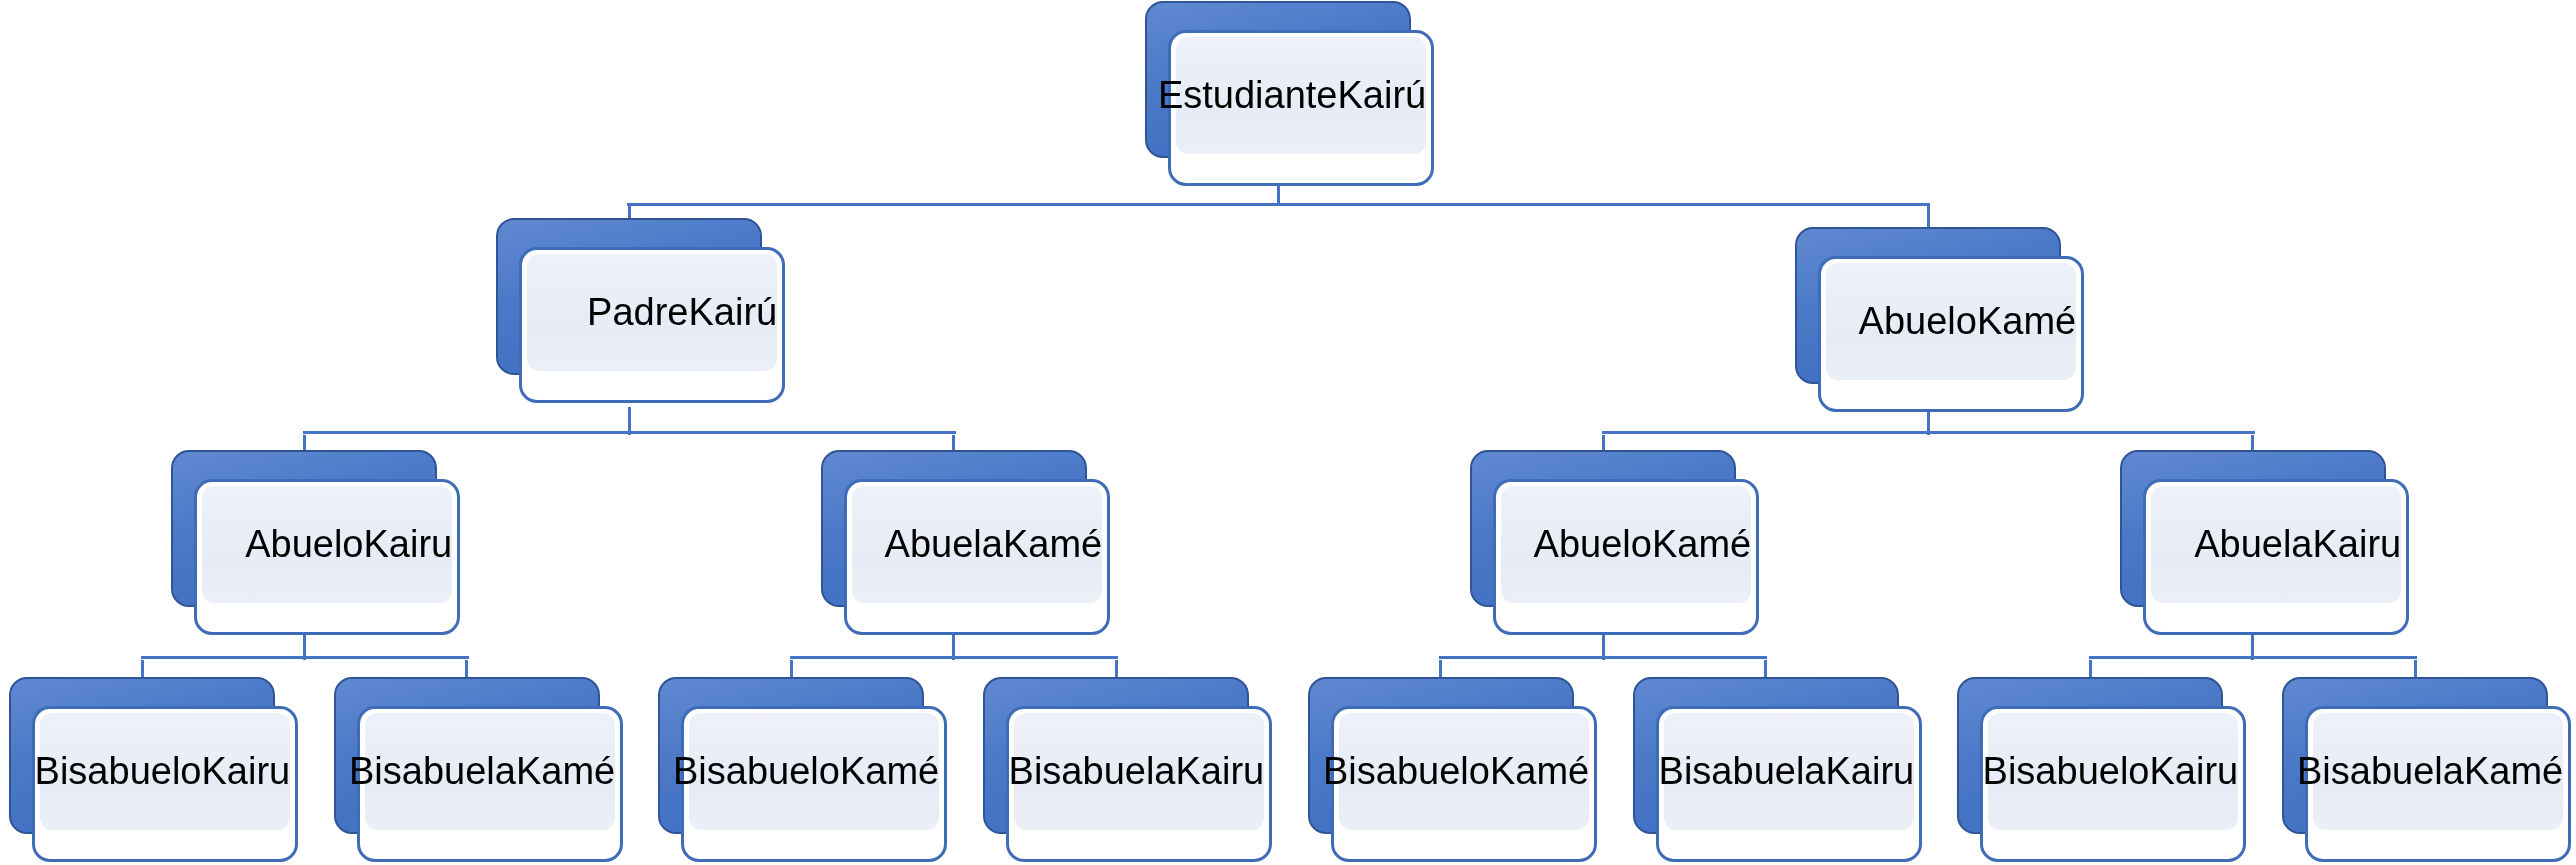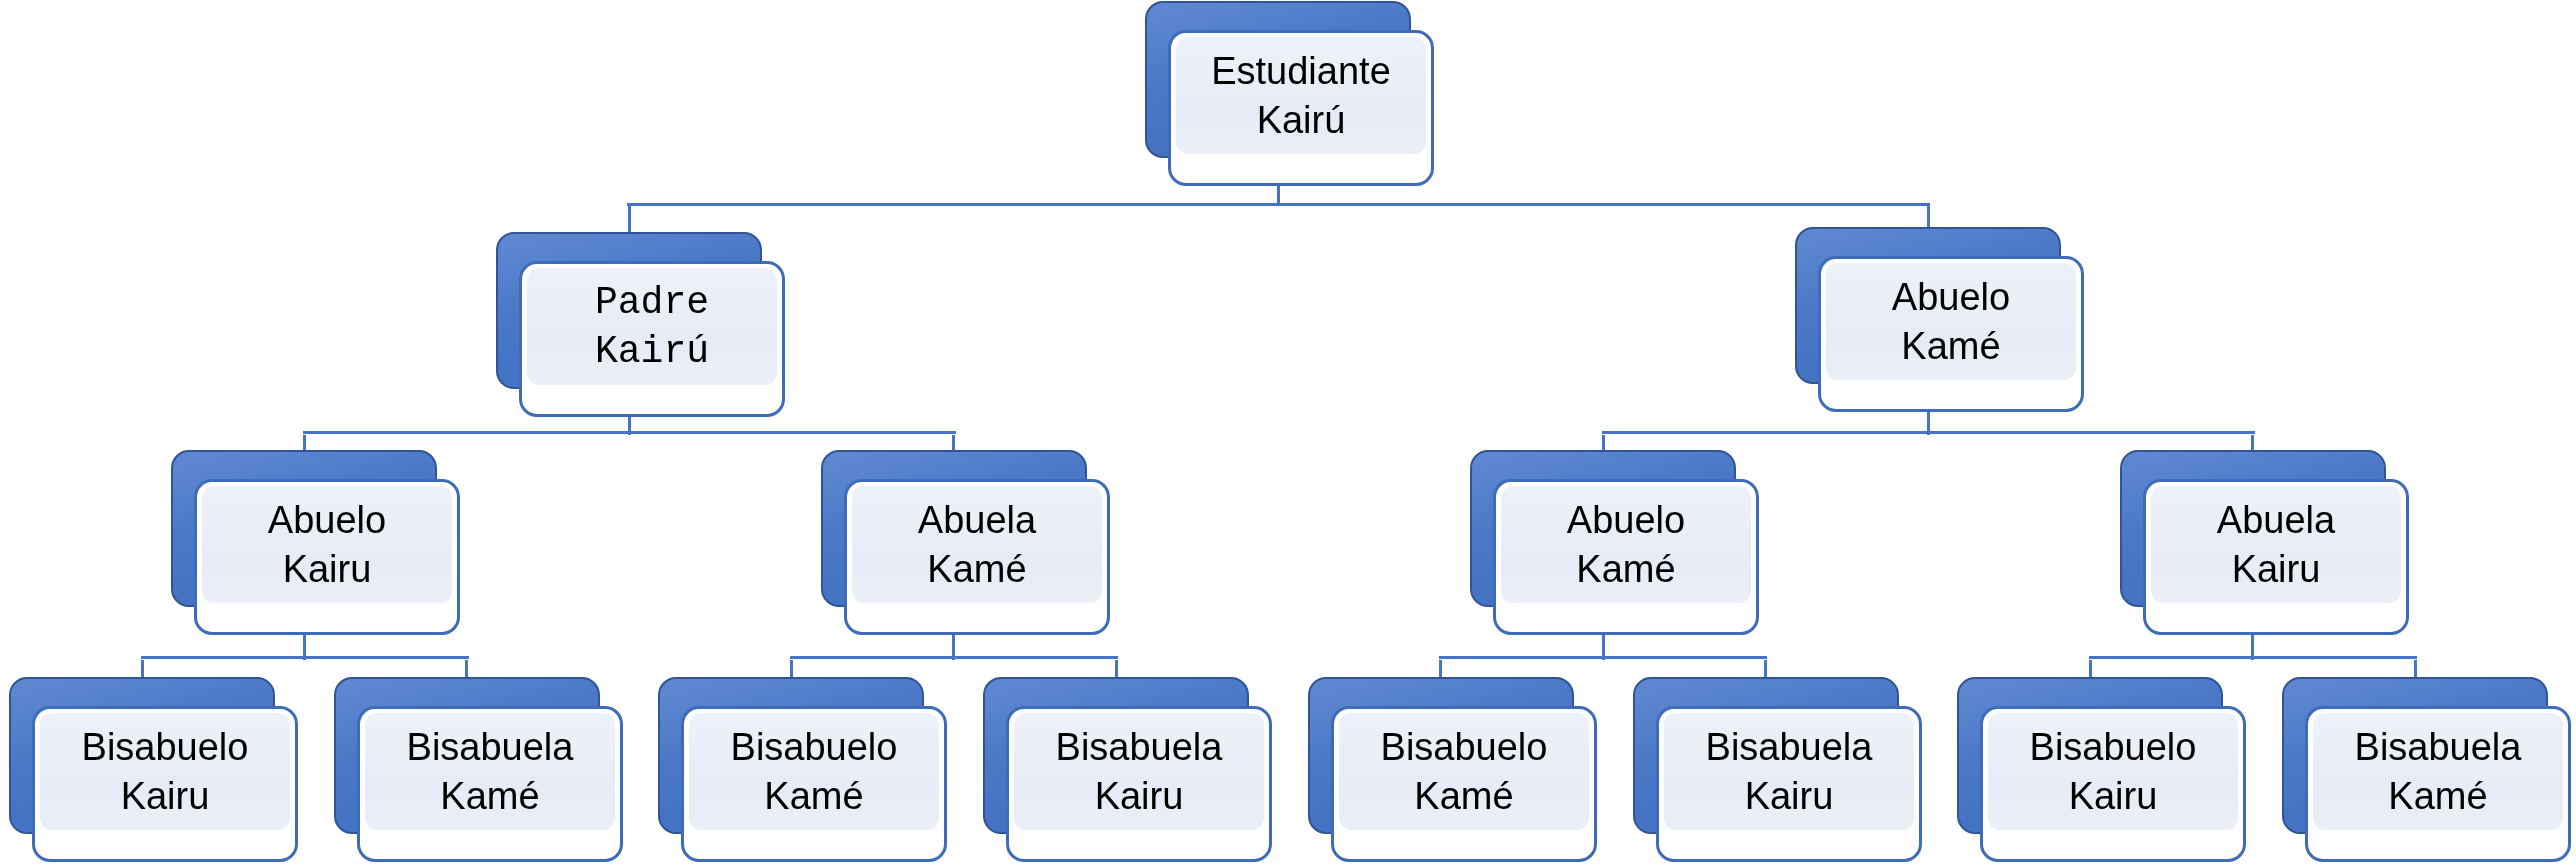--- a/index.html
+++ b/index.html
@@ -32,22 +32,22 @@
     width: 266px; height: 156px;
     background: #ffffff;
     border: 3.4px solid #3e6cb7;
     border-radius: 18px;
     box-sizing: border-box;
   }
   .panel {
     position: absolute; left: 4.8px; top: 4.1px; right: 4.8px; bottom: 29px;
     border-radius: 12.3px;
     background: linear-gradient(180deg, #eef1f9 0%, #e6ebf5 65%, #ebeff7 100%);
-    display: flex; flex-direction: column;
-    align-items: center; justify-content: center;
+    display: flex; flex-direction: row;
+    align-items: center; justify-content: flex-end;
     text-align: center;
   }
   .tline {
     font-size: 38px;
     line-height: 49px;
     color: #000000;
     white-space: nowrap;
   }
 </style>
 </head>
@@ -93,21 +93,21 @@
   <div class="node" style="left:1145px;top:1.4px;">
     <div class="back"></div>
     <div class="front">
       <div class="panel">
         <div class="tline">Estudiante</div>
         <div class="tline">Kairú</div>
       </div>
     </div>
   </div>
 
-  <div class="node" style="left:496px;top:232px;font-family:Liberation Mono, monospace;">
+  <div class="node" style="left:496px;top:218px;">
     <div class="back"></div>
     <div class="front">
       <div class="panel">
         <div class="tline">Padre</div>
         <div class="tline">Kairú</div>
       </div>
     </div>
   </div>
   <div class="node" style="left:1795px;top:227px;">
     <div class="back"></div>

